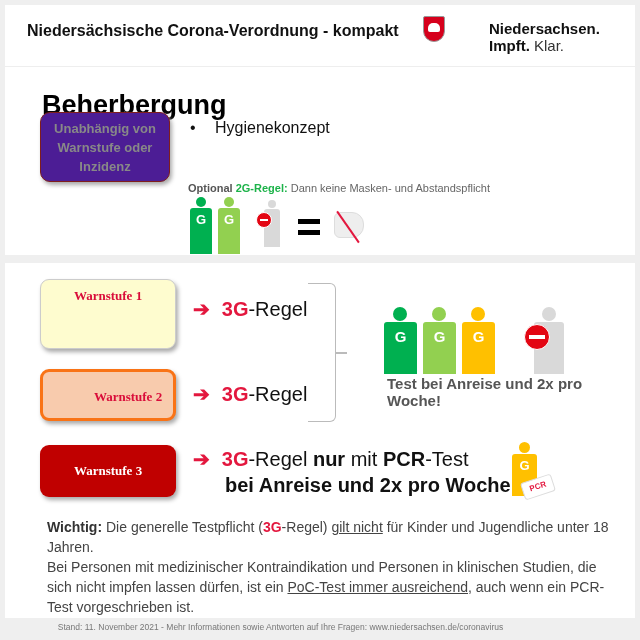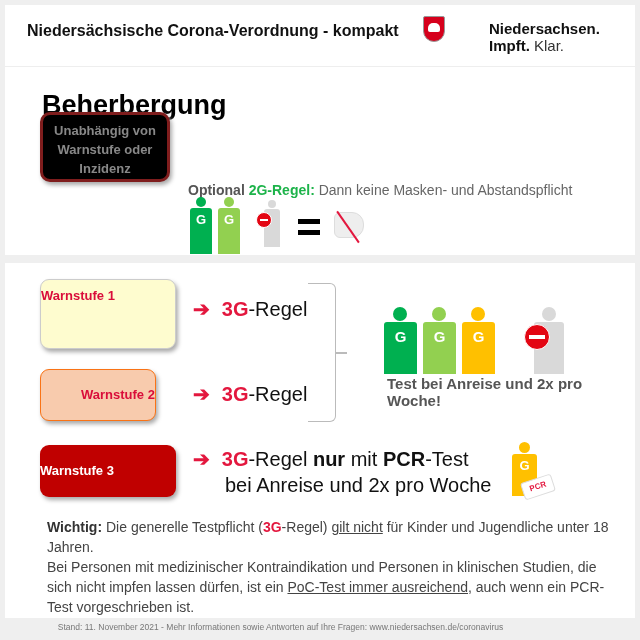--- a/index.html
+++ b/index.html
@@ -8,40 +8,40 @@
 #top{left:5px;top:5px;width:630px;height:250px;}
 #mid{left:5px;top:263px;width:630px;height:355px;}
 .hdr-line{position:absolute;left:5px;top:66px;width:630px;height:1px;background:#eee;}
 .hdr-title{position:absolute;left:27px;top:22px;font-size:16px;font-weight:bold;color:#111;}
 .logo{position:absolute;left:423px;top:16px;width:22px;height:26px;background:#d6001c;border-radius:2px 2px 11px 11px;border:1.5px solid #999;}
 .logo:after{content:"";position:absolute;left:4px;top:6px;width:12px;height:9px;background:#fff;border-radius:5px 5px 2px 2px;}
 .brand{position:absolute;left:453px;top:20px;font-size:15px;color:#111;margin-left:36px;}
 .brand b{font-weight:bold;}
 .brand .light{font-weight:normal;color:#333;}
 .title{position:absolute;left:42px;top:66px;font-size:27px;font-weight:bold;color:#000;margin-top:24px;}
-.gray-box{position:absolute;left:40px;top:112px;width:130px;height:70px;background:#000000;border:3px solid #7f1d1d;border-radius:10px;box-shadow:2px 3px 4px #aaa;color:#888;font-weight:bold;font-size:13px;text-align:center;line-height:19px;padding-top:6px;}
+.gray-box{position:absolute;left:40px;top:112px;width:130px;height:70px;background:#4c1d95;border:1px solid #7f1d1d;border-radius:10px;box-shadow:2px 3px 4px #aaa;color:#888;font-weight:bold;font-size:13px;text-align:center;line-height:19px;padding-top:6px;}
 .bullets{position:absolute;left:190px;top:117px;font-size:16px;color:#111;line-height:21px;list-style:none;}
 .bullets li:before{content:"•";display:inline-block;width:25px;}
-.opt{position:absolute;left:188px;top:182px;font-size:14px;color:#666;}
+.opt{position:absolute;left:188px;top:182px;font-size:11px;color:#666;}
 .opt b{color:#555;}
 .opt .green{color:#1db34a;font-weight:bold;}
 .person{position:absolute;}
 .person .head{position:absolute;border-radius:50%;}
 .person .body{position:absolute;border-radius:3px 3px 0 0;color:#fff;font-weight:bold;text-align:center;}
 .nosign{position:absolute;border-radius:50%;background:#e30613;border:1px solid #fff;}
 .nosign:after{content:"";position:absolute;left:18%;right:18%;top:40%;height:20%;background:#fff;}
 .equals{position:absolute;left:298px;top:219px;width:22px;height:16px;}
 .equals:before,.equals:after{content:"";position:absolute;left:0;width:22px;height:5px;background:#000;}
 .equals:before{top:0;}.equals:after{bottom:0;}
 .mask{position:absolute;left:334px;top:212px;width:30px;height:26px;background:#eee;border:1px solid #ddd;border-radius:6px 12px 12px 6px;}
 .mask:after{content:"";position:absolute;left:12px;top:-5px;width:2px;height:38px;background:#e3173e;transform:rotate(-35deg);}
-.wbox{position:absolute;border-radius:9px;font-weight:bold;font-size:13px;box-shadow:2px 3px 4px #aaa;}
+.wbox{position:absolute;border-radius:9px;text-align:center;font-weight:bold;font-size:13px;box-shadow:2px 3px 4px #aaa;font-family:Liberation Serif, serif;}
 #w1{left:40px;top:279px;width:136px;height:70px;background:#fefccf;border:1px solid #ccc;color:#d90d3a;line-height:20px;padding-top:6px;}
 #w1 .or{color:#888;font-weight:normal;}
-#w2{left:40px;top:369px;width:116px;height:52px;background:#f8cbad;border:1px solid #f97316;color:#d90d3a;line-height:50px;padding-left:40px;}
+#w2{left:40px;top:369px;width:136px;height:52px;background:#f8cbad;border:3px solid #f97316;color:#d90d3a;line-height:50px;padding-left:40px;}
 #w3{left:40px;top:445px;width:136px;height:52px;background:#c00000;color:#fff;line-height:52px;}
 .rule{position:absolute;font-size:20px;color:#111;}
 .rule .arrow{color:#e3173e;font-weight:bold;margin-right:12px;}
 .rule .red{color:#e3173e;font-weight:bold;}
 .brace{position:absolute;left:308px;top:283px;width:28px;height:139px;border-right:1.5px solid #bbb;border-top:1.5px solid #bbb;border-bottom:1.5px solid #bbb;border-radius:0 6px 6px 0;}
 .brace:after{content:"";position:absolute;right:-12px;top:68px;width:12px;height:1.5px;background:#bbb;}
 .testnote{position:absolute;left:387px;top:375px;font-size:15px;font-weight:bold;color:#555;}
 .pcr-tag{position:absolute;left:522px;top:478px;width:32px;height:18px;background:#fff;border:1px solid #ddd;border-radius:3px;transform:rotate(-18deg);color:#e3173e;font-size:8px;font-weight:bold;text-align:center;line-height:16px;}
 .note{position:absolute;left:47px;top:517px;width:575px;font-size:14px;color:#444;line-height:20px;}
 .note b{color:#333;}
@@ -57,20 +57,21 @@
 <div class="hdr-line"></div>
 
 <div class="hdr-title">Niedersächsische Corona-Verordnung - kompakt</div>
 <div class="logo"></div>
 <div class="brand"><b>Niedersachsen.</b> <b>Impft.</b> <span class="light">Klar.</span></div>
 
 <div class="title">Beherbergung</div>
 
 <div class="gray-box">Unabhängig von Warnstufe oder Inzidenz</div>
 <ul class="bullets">
+  <li>Hygienekonzept</li>
 </ul>
 <div class="opt"><b>Optional</b> <span class="green">2G-Regel:</span> <span>Dann keine Masken- und  Abstandspflicht</span></div>
 
 <div class="person" style="left:190px;top:197px;">
   <div class="head" style="left:6px;top:0;width:10px;height:10px;background:#00b050;"></div>
   <div class="body" style="left:0;top:11px;width:22px;height:46px;background:#00b050;font-size:13px;line-height:24px;">G</div>
 </div>
 <div class="person" style="left:218px;top:197px;">
   <div class="head" style="left:6px;top:0;width:10px;height:10px;background:#92d050;"></div>
   <div class="body" style="left:0;top:11px;width:22px;height:46px;background:#92d050;font-size:13px;line-height:24px;">G</div>
@@ -108,21 +109,21 @@
 <div class="person" style="left:534px;top:307px;">
   <div class="head" style="left:8px;top:0;width:14px;height:14px;background:#d9d9d9;"></div>
   <div class="body" style="left:0;top:15px;width:30px;height:52px;background:#d9d9d9;"></div>
 </div>
 <div class="nosign" style="left:524px;top:324px;width:26px;height:26px;"></div>
 <div class="testnote">Test bei Anreise und 2x pro Woche!</div>
 
 <div class="wbox" id="w3">Warnstufe 3</div>
 <div class="rule" style="left:193px;top:446px;line-height:26px;">
   <div><span class="arrow">➔</span><span class="red">3G</span><span>-Regel </span><b>nur</b><span> mit </span><b>PCR</b><span>-Test</span></div>
-  <div style="padding-left:32px;">bei Anreise und 2x pro Woche</div>
+  <div style="padding-left:32px;font-weight:bold;">bei Anreise und 2x pro Woche</div>
 </div>
 <div class="person" style="left:512px;top:442px;">
   <div class="head" style="left:7px;top:0;width:11px;height:11px;background:#ffc000;"></div>
   <div class="body" style="left:0;top:12px;width:25px;height:42px;background:#ffc000;font-size:13px;line-height:24px;">G</div>
 </div>
 <div class="pcr-tag">PCR</div>
 
 <div class="note">
   <b>Wichtig:</b><span> Die generelle Testpflicht (</span><span class="red">3G</span><span>-Regel) </span><u>gilt nicht</u><span> für Kinder und Jugendliche unter 18 Jahren.</span><br>
   <span>Bei Personen mit medizinischer Kontraindikation und Personen in klinischen Studien, die sich nicht impfen lassen dürfen, ist ein </span><u>PoC-Test immer ausreichend</u><span>, auch wenn ein PCR-Test vorgeschrieben ist.</span>

